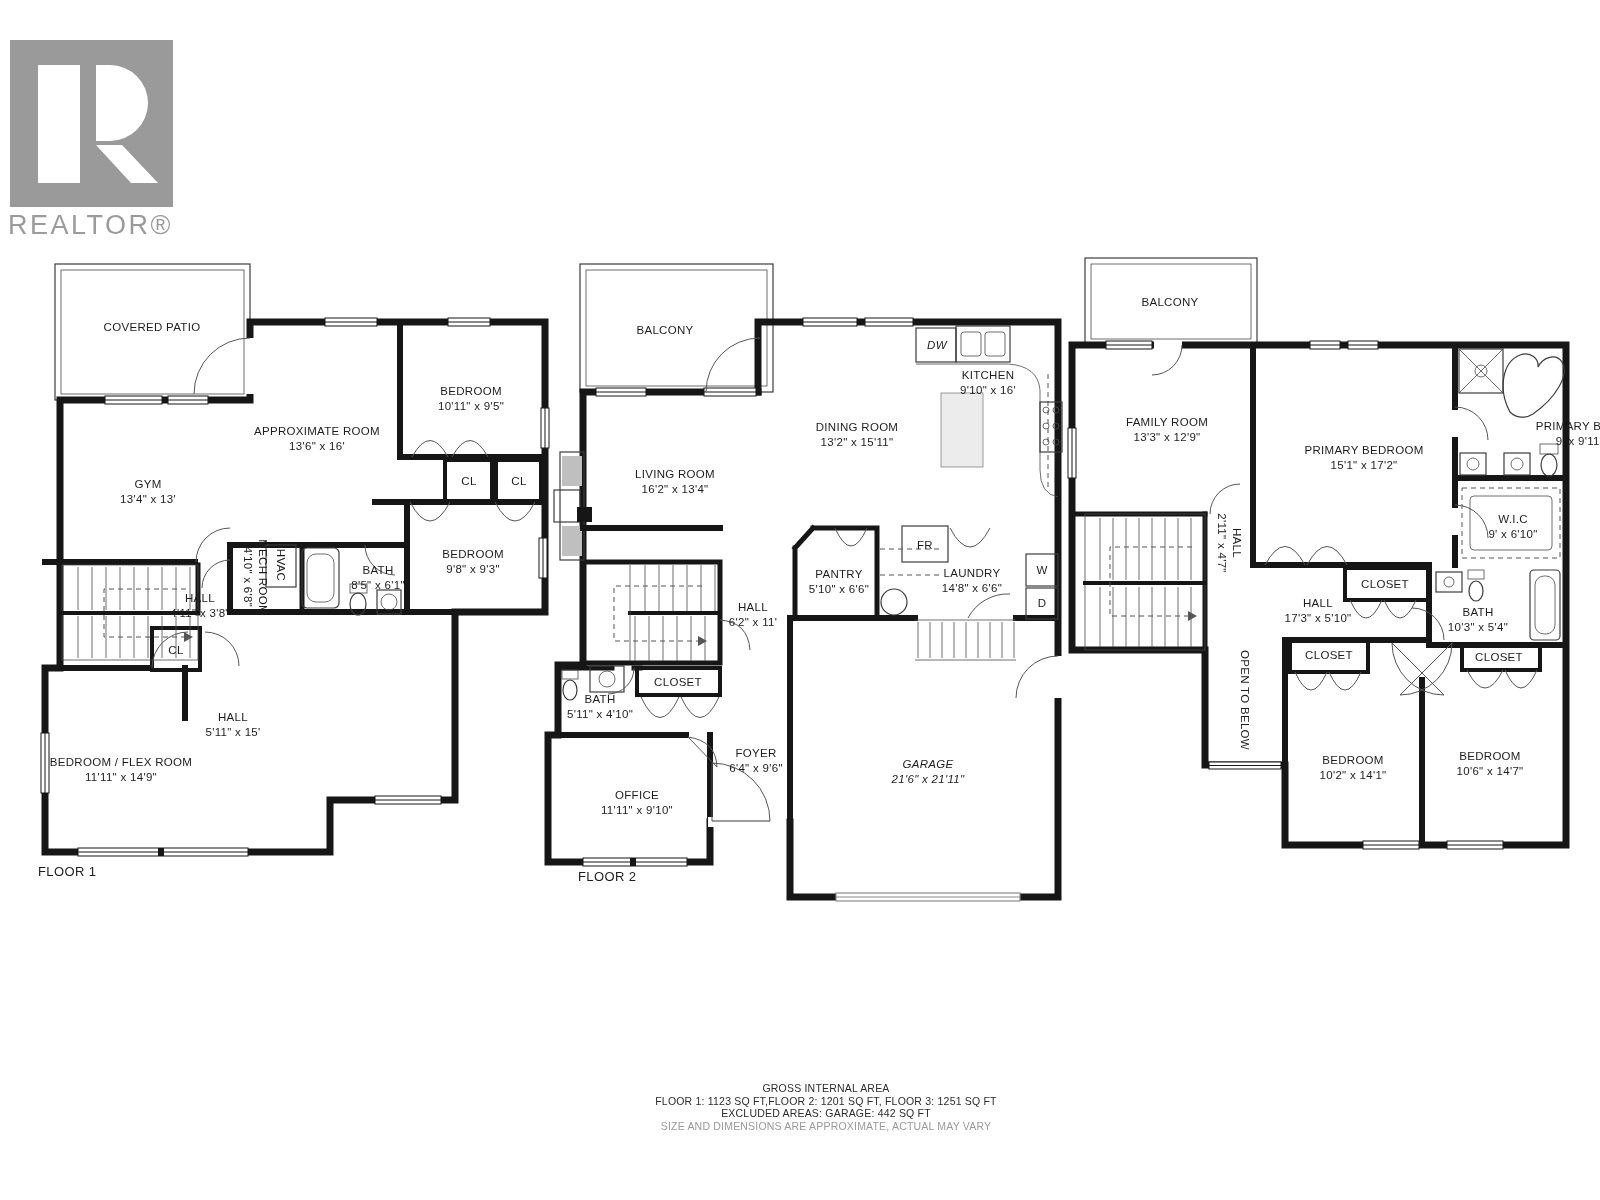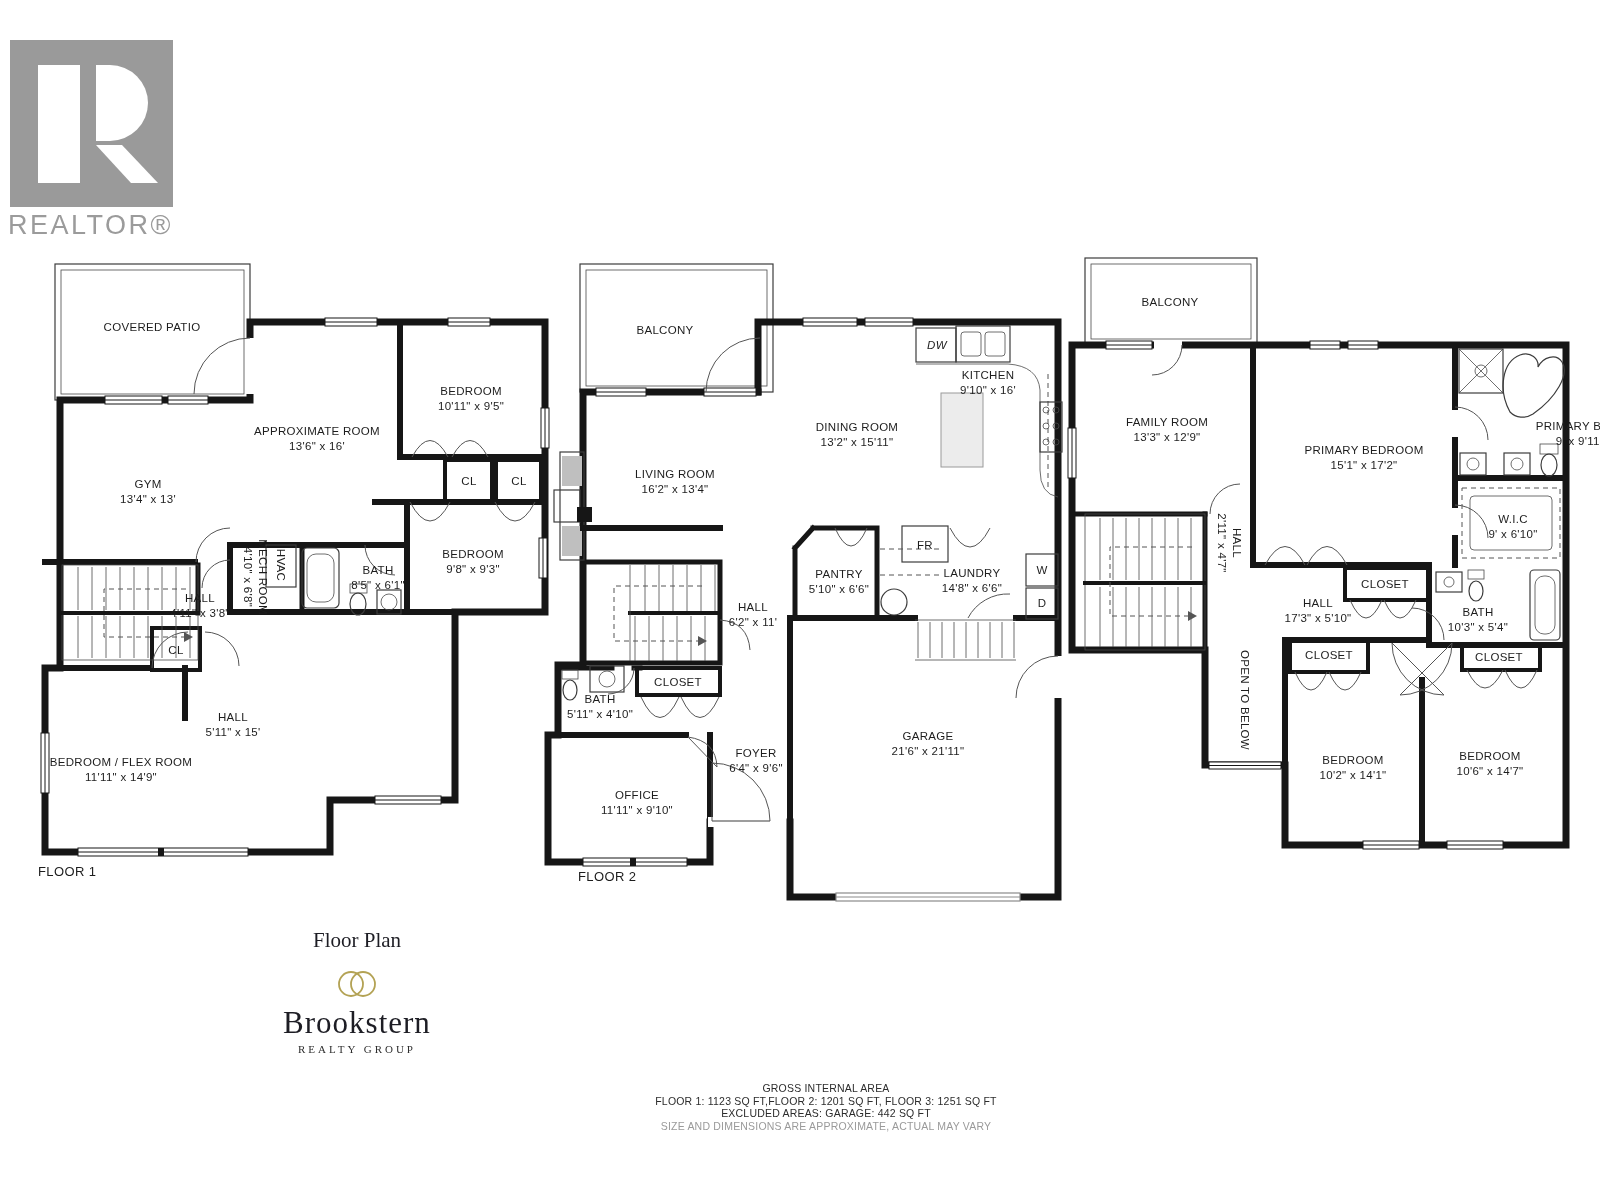--- a/index.html
+++ b/index.html
@@ -405,21 +405,21 @@
     <div>5'11" x 4'10"</div>
     </div>
   <div class="lbl" style="left:756px; top:761px;">
     <div>FOYER</div>
     <div>6'4" x 9'6"</div>
     </div>
   <div class="lbl" style="left:637px; top:803px;">
     <div>OFFICE</div>
     <div>11'11" x 9'10"</div>
     </div>
-  <div class="lbl" style="left:928px; top:744px;">
+  <div class="lbl" style="left:928px; top:772px;font-style:italic;">
     <div>GARAGE</div>
     <div>21'6" x 21'11"</div>
     </div>
   <div class="floor-tag" style="left:548px; top:869px;margin-left:30px;">FLOOR 2</div>
 
   <div class="lbl" style="left:1170px; top:302px;">
     <div>BALCONY</div>
     </div>
   <div class="lbl" style="left:1160px; top:430px;margin-left:7px;">
     <div>FAMILY ROOM</div>
@@ -463,31 +463,20 @@
     </div>
   <div class="lbl" style="left:1353px; top:768px;">
     <div>BEDROOM</div>
     <div>10'2" x 14'1"</div>
     </div>
   <div class="lbl" style="left:1490px; top:764px;">
     <div>BEDROOM</div>
     <div>10'6" x 14'7"</div>
     </div>
 
-  <div class="brand">
-    <div class="brand-title">Floor Plan</div>
-    <div class="brand-rings">
-      <svg width="44" height="34">
-        <circle cx="16" cy="17" r="12" fill="none" stroke="#b3a254" stroke-width="1.8"></circle>
-        <circle cx="28" cy="17" r="12" fill="none" stroke="#b3a254" stroke-width="1.8"></circle>
-      </svg>
-    </div>
-    <div class="brand-name">Brookstern</div>
-    <div class="brand-sub">REALTY GROUP</div>
-  </div>
 
   <div class="footer">
     <div>GROSS INTERNAL AREA</div>
     <div>FLOOR 1: 1123 SQ FT,FLOOR 2: 1201 SQ FT, FLOOR 3: 1251 SQ FT</div>
     <div>EXCLUDED AREAS: GARAGE: 442 SQ FT</div>
     <div class="muted">SIZE AND DIMENSIONS ARE APPROXIMATE, ACTUAL MAY VARY</div>
   </div>
 
 </div>
 

